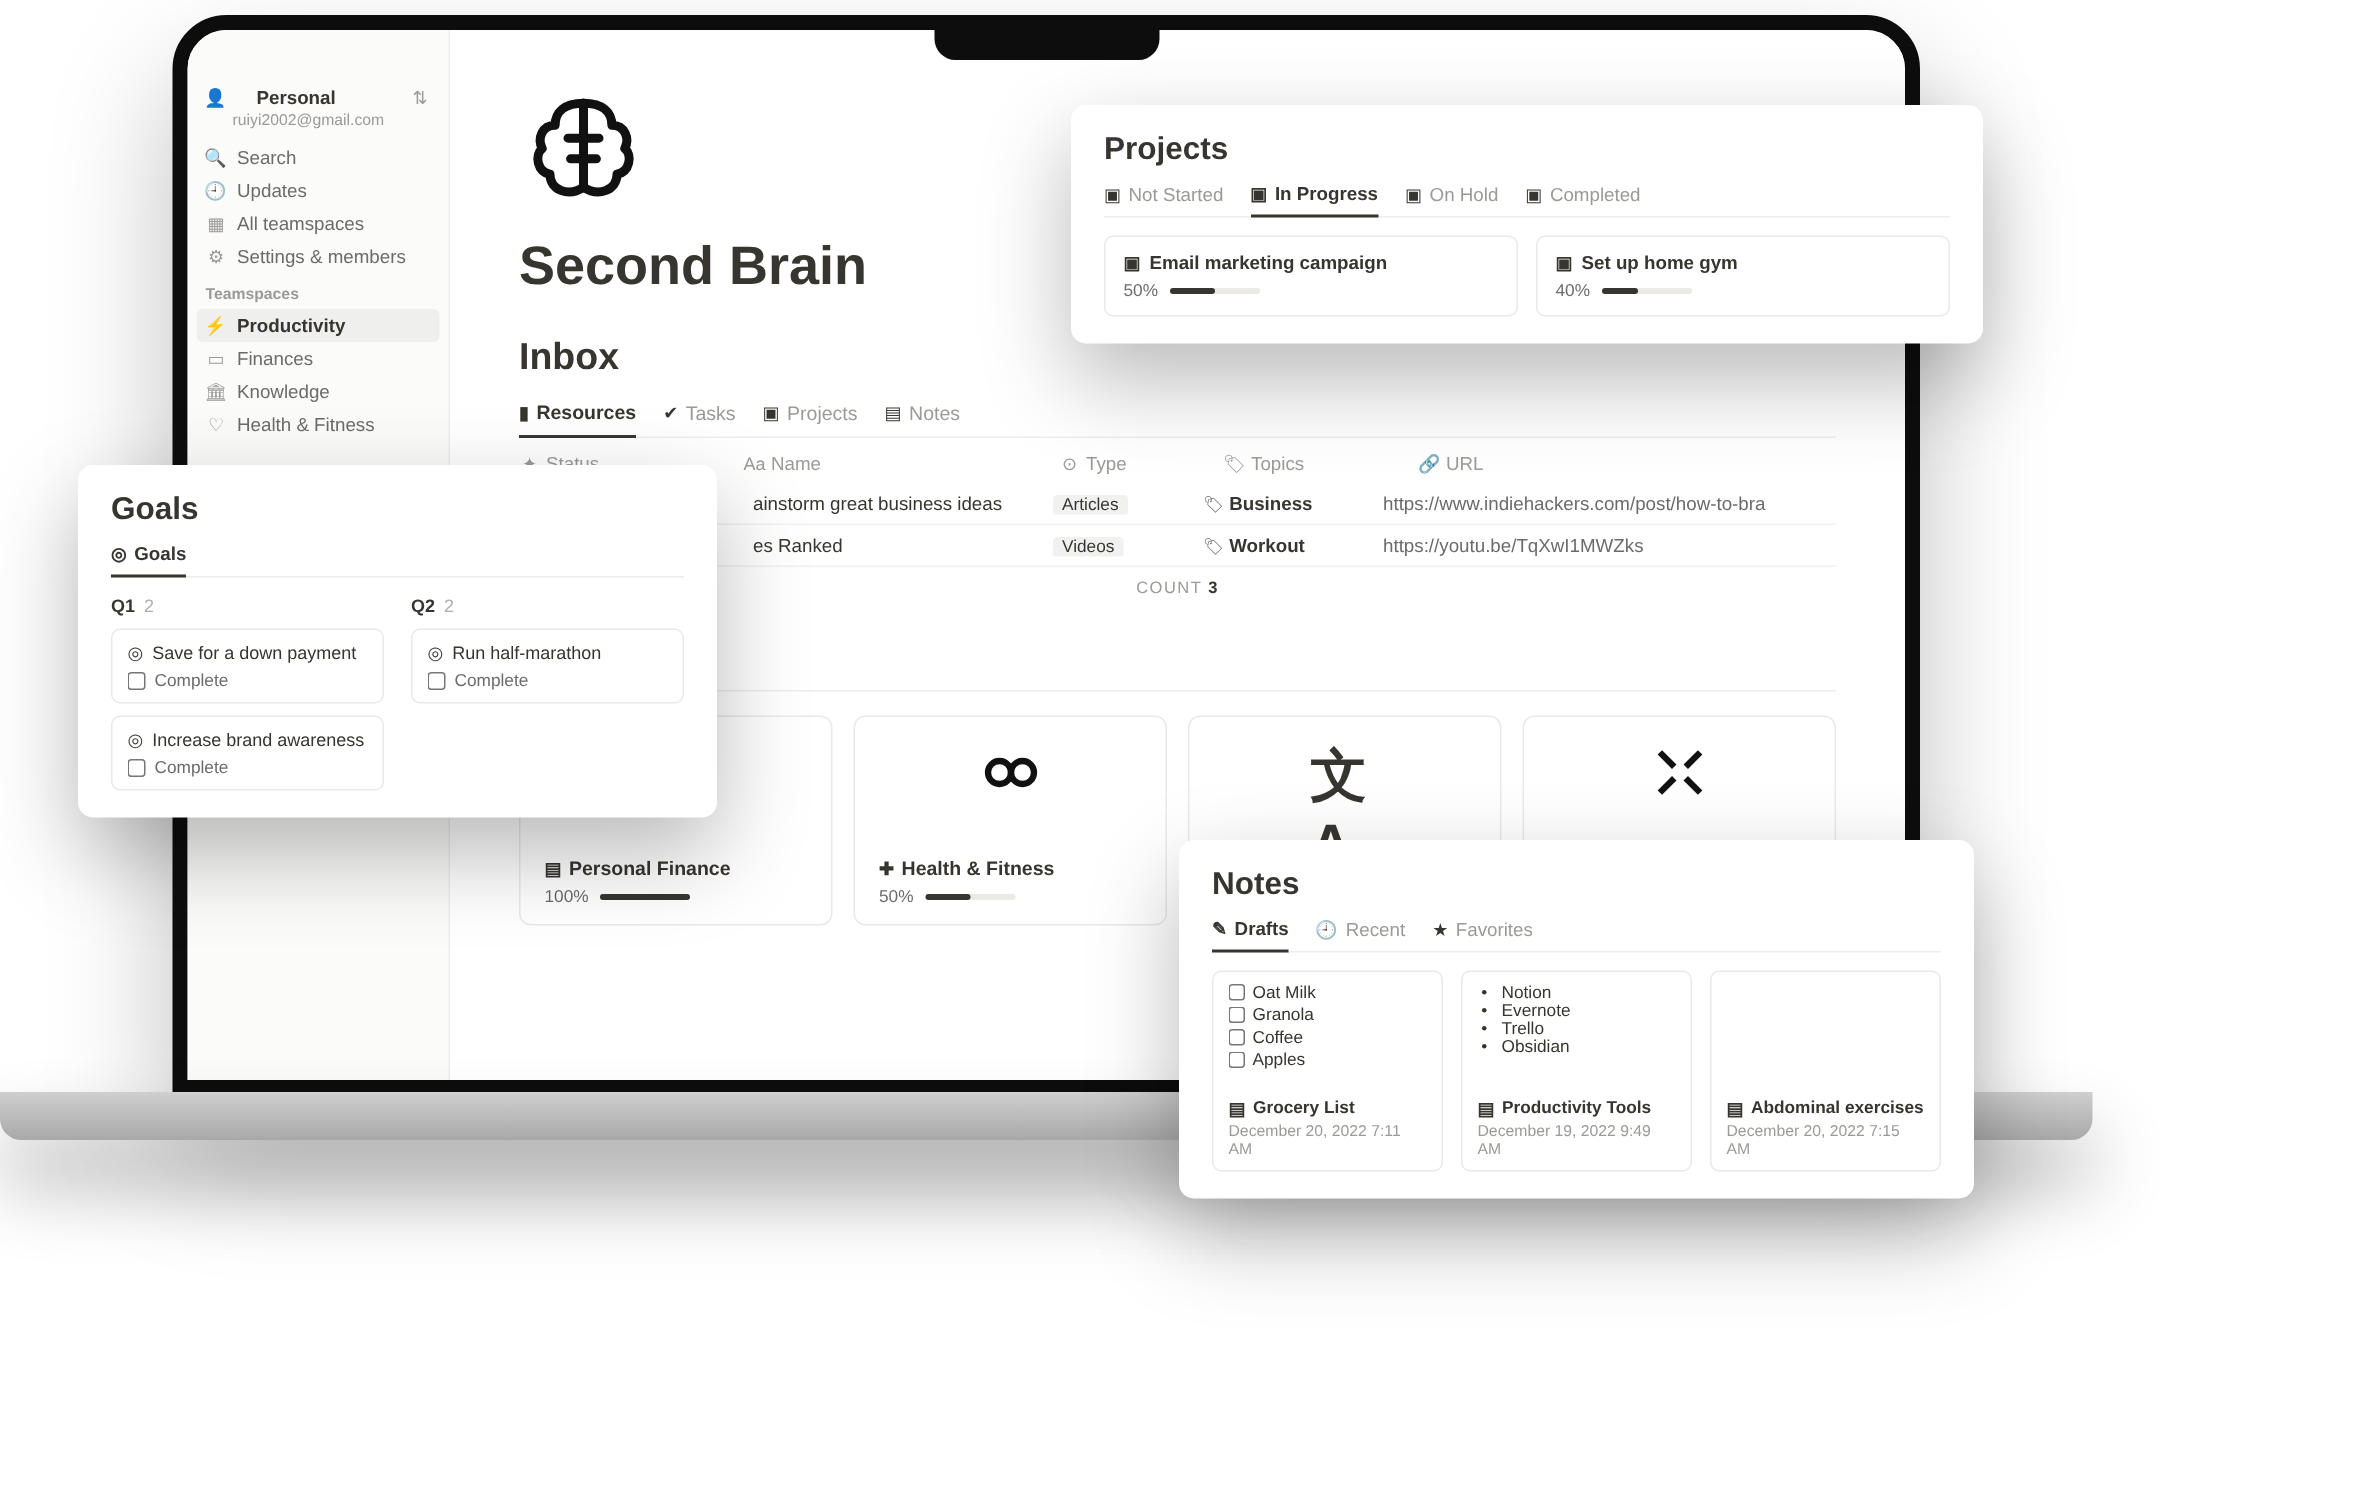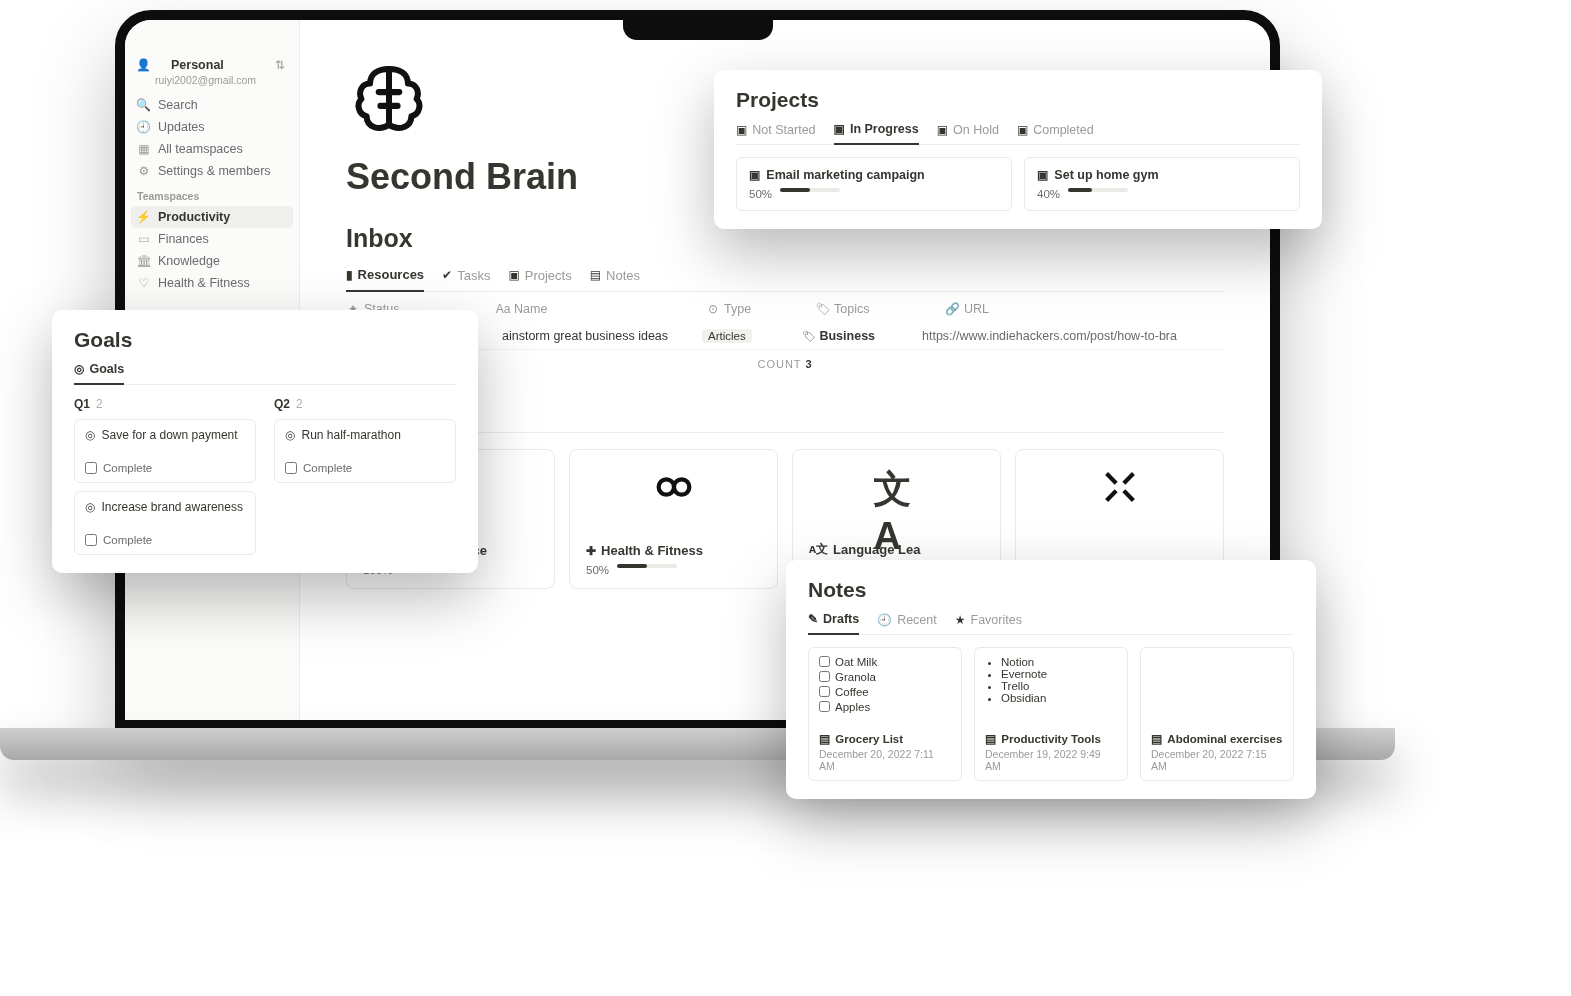--- a/index.html
+++ b/index.html
@@ -74,38 +74,38 @@
   .cell{padding:0 6px;white-space:nowrap;overflow:hidden;text-overflow:ellipsis;}
   .chip{background:#f1f1f0;border-radius:3px;padding:1px 6px;font-size:11.5px;}
   .count{font-size:11px;letter-spacing:1px;color:#9b9a97;text-align:center;margin-top:8px;}
   .small-tabs{display:flex;gap:14px;margin-top:36px;border-bottom:1px solid #ededec;font-size:12.5px;color:#9b9a97;}
   .small-tabs span{padding-bottom:6px;display:flex;align-items:center;gap:5px;}
   .card-row{display:flex;gap:14px;margin-top:16px;}
   .card{flex:1;border:1px solid #e9e9e7;border-radius:8px;padding:14px 16px 12px;min-height:140px;display:flex;flex-direction:column;justify-content:flex-end;}
   .card-ic{display:flex;justify-content:center;align-items:flex-start;flex:1;}
   .card-ic svg,.card-ic span{width:46px;height:46px;font-size:40px;}
   .card-title{font-weight:600;font-size:13px;display:flex;align-items:center;gap:5px;}
-  .prog{display:flex;gap:8px;margin-top:6px;font-size:11.5px;color:#6b6b6b;}
+  .prog{display:flex;align-items:center;gap:8px;margin-top:6px;font-size:11.5px;color:#6b6b6b;}
   .bar{flex:0 0 60px;height:4px;background:#eceae7;border-radius:2px;position:relative;}
   .bar i{position:absolute;left:0;top:0;bottom:0;background:#37352f;border-radius:2px;}
   
   .panel{position:absolute;background:#fff;border-radius:10px;box-shadow:0 24px 60px rgba(0,0,0,.28);padding:18px 22px;}
   .panel h2{font-size:21px;font-weight:700;margin-bottom:10px;}
   .p-tabs{display:flex;gap:18px;border-bottom:1px solid #ededec;font-size:12.5px;color:#9b9a97;margin-bottom:12px;}
   .p-tab{display:flex;gap:5px;align-items:center;padding-bottom:7px;cursor:pointer;}
   .p-tab.active{color:#37352f;font-weight:600;border-bottom:2px solid #37352f;margin-bottom:-1px;}
   
   .goals{left:52px;top:310px;width:426px;}
   .gcols{display:flex;gap:18px;}
   .gcol{flex:1;}
   .gq{font-size:12px;font-weight:600;color:#37352f;}
   .gq span{color:#b0afac;margin-left:6px;font-weight:400;}
   .gcard{border:1px solid #e9e9e7;border-radius:6px;padding:8px 10px;margin-top:8px;font-size:12px;}
   .gcard .gt{display:flex;align-items:center;gap:6px;font-weight:500;}
-  .gcard label{display:flex;align-items:center;gap:6px;font-size:11.5px;color:#6b6b6b;margin-top:20px;}
+  .gcard label{display:flex;align-items:center;gap:6px;font-size:11.5px;color:#6b6b6b;margin-top:6px;}
   .gcard input{width:12px;height:12px;}
   
   .projects{left:714px;top:70px;width:608px;}
   .pcards{display:flex;gap:12px;}
   .pcard{flex:1;border:1px solid #e9e9e7;border-radius:6px;padding:10px 12px;font-size:12.5px;}
   .pcard .pt{display:flex;align-items:center;gap:6px;font-weight:600;}
   
   .notes{left:786px;top:560px;width:530px;}
   .ncards{display:flex;gap:12px;}
   .ncard{flex:1;border:1px solid #e9e9e7;border-radius:6px;padding:8px 10px 8px;font-size:11.5px;display:flex;flex-direction:column;}
@@ -230,20 +230,27 @@
         </div>
     </div>
     <div class="tbl" id="inbox-rows">
         <div class="row">
     <div class="cell" style="width:150px"></div>
     <div class="cell" style="width:200px;font-weight:500">ainstorm great business ideas</div>
     <div class="cell" style="width:100px"><span class="chip">Articles</span></div>
     <div class="cell" style="width:120px"><span class="tag-ic">🏷</span> <b>Business</b></div>
     <div class="cell" style="flex:1;color:#6b6b6b">https://www.indiehackers.com/post/how-to-bra</div>
         </div>
+        <div class="row">
+    <div class="cell" style="width:150px"></div>
+    <div class="cell" style="width:200px;font-weight:500">es Ranked</div>
+    <div class="cell" style="width:100px"><span class="chip">Videos</span></div>
+    <div class="cell" style="width:120px"><span class="tag-ic">🏷</span> <b>Workout</b></div>
+    <div class="cell" style="flex:1;color:#6b6b6b">https://youtu.be/TqXwI1MWZks</div>
+        </div>
       </div>
     <div class="count"><span>COUNT</span> <b style="color:#37352f">3</b></div>
 
     <div class="small-tabs">
       <span>
           <span class="ic">▣</span>
           <span>siness</span>
         </span>
       <span>
           <span class="ic">▣</span>

